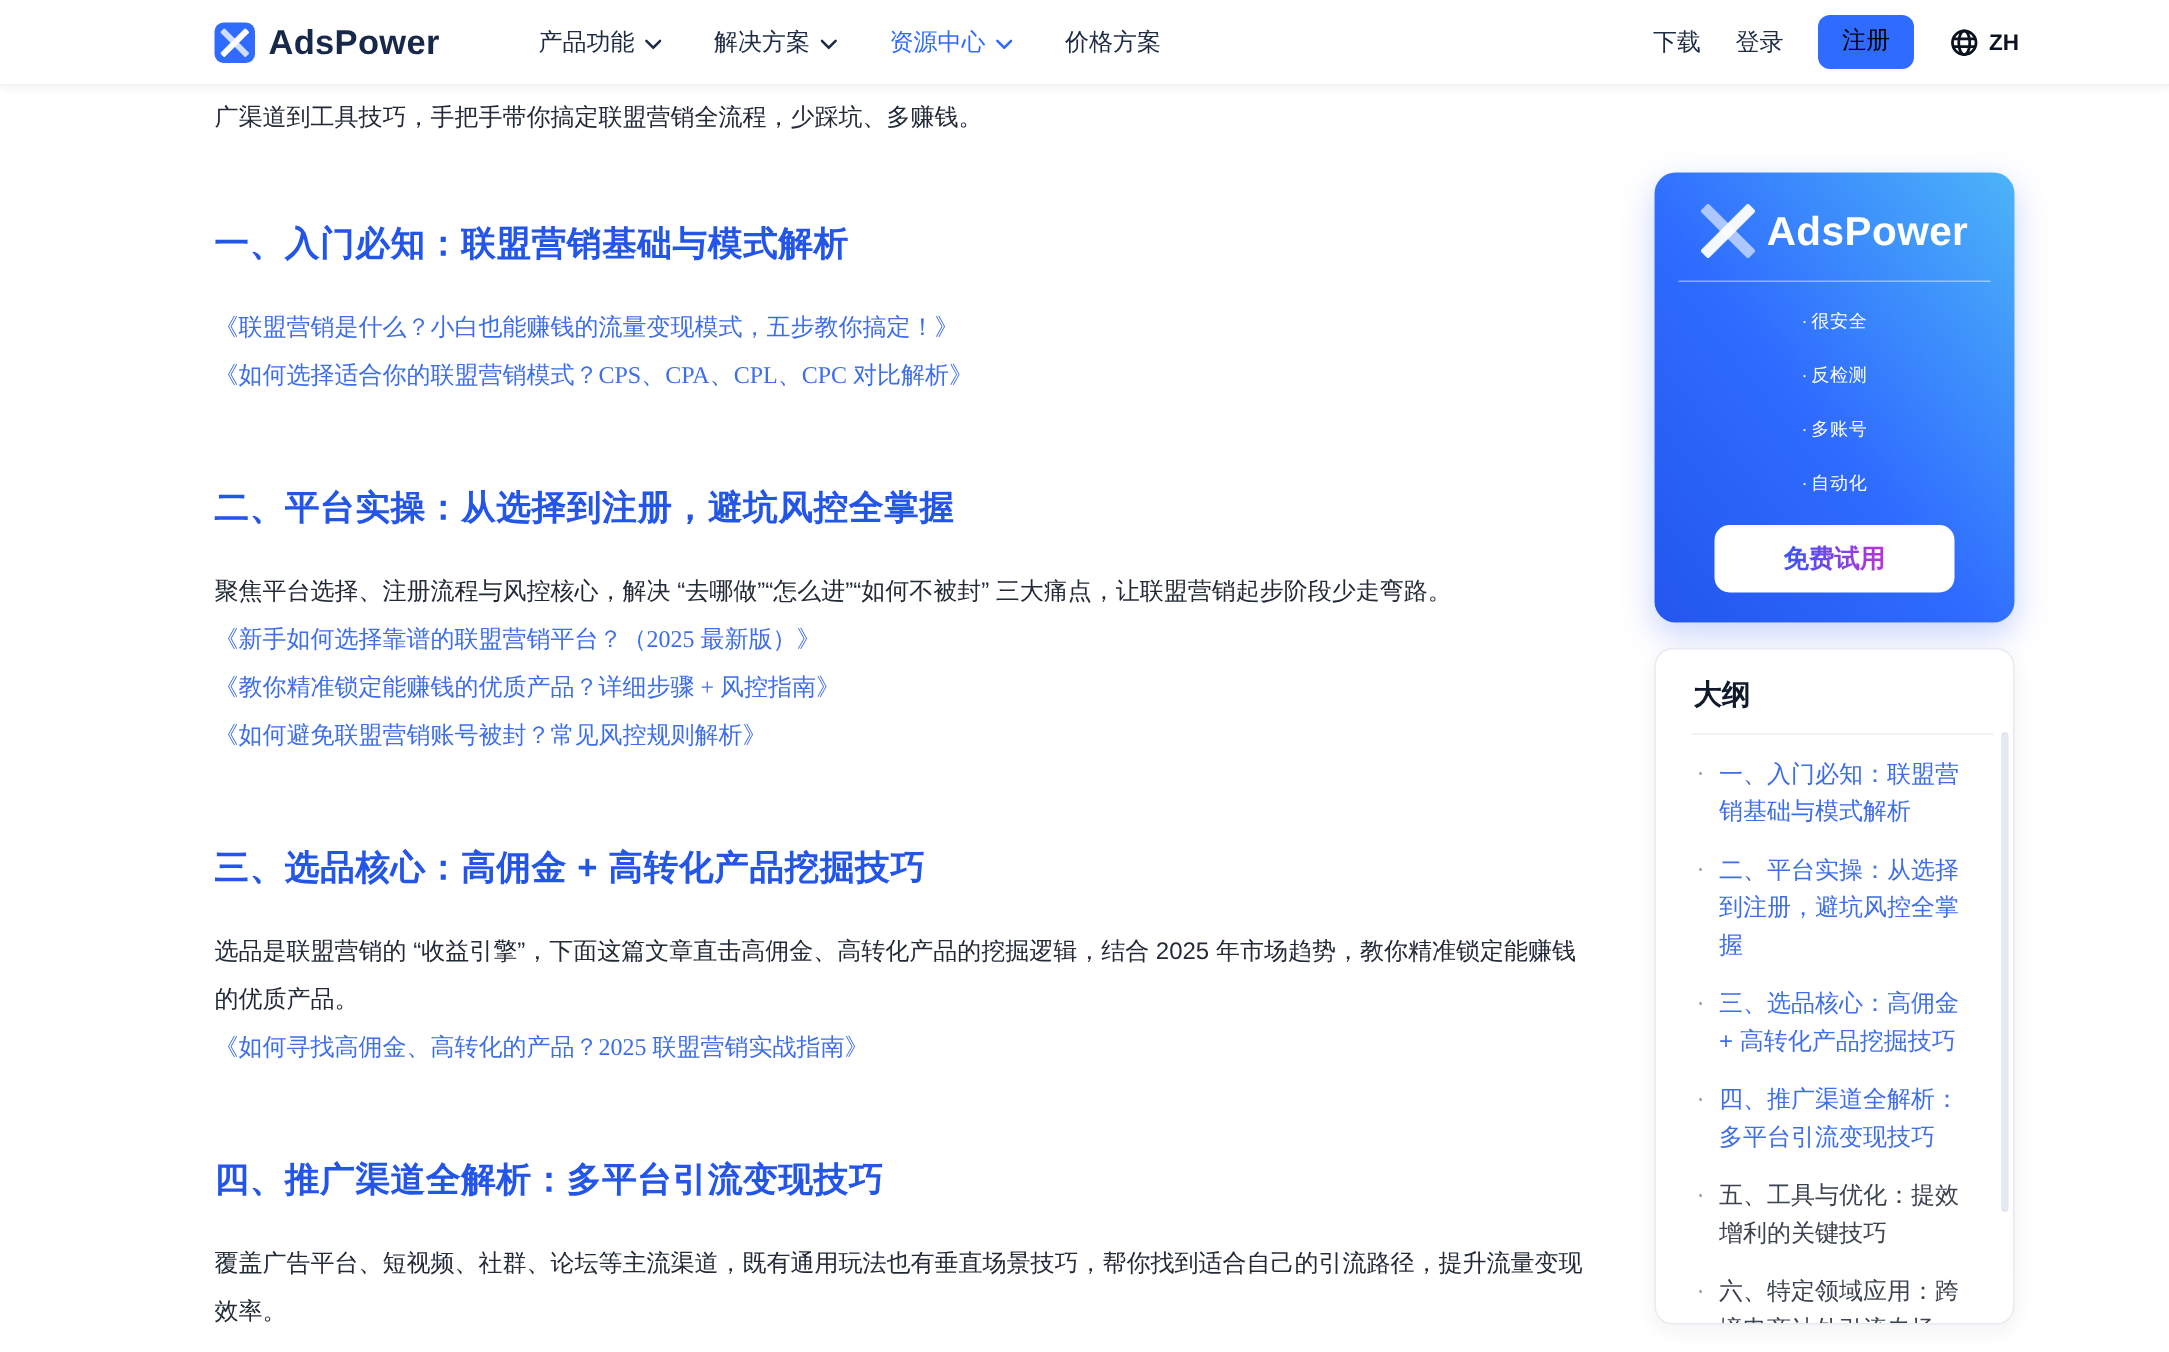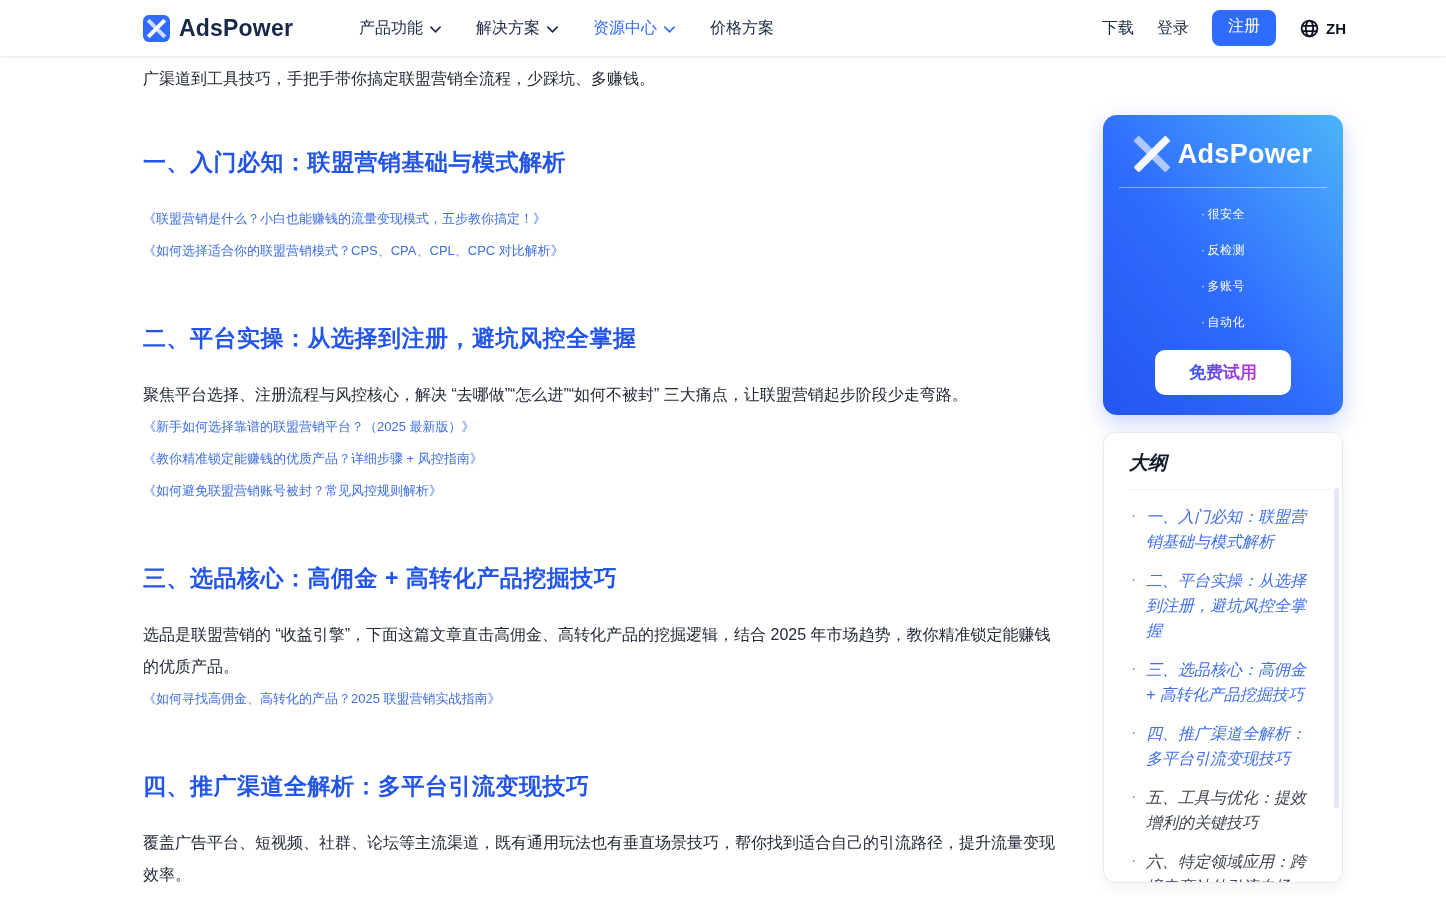--- a/index.html
+++ b/index.html
@@ -33,71 +33,71 @@
   .nav-item {
     display:flex; align-items:center; gap:7px;
     font-size:16px; color:#1e2b45; cursor:pointer; white-space:nowrap;
   }
   .nav-item .chev { display:flex; align-items:center; margin-top:2px; }
   .nav-item.active { color:#2F6BFF; }
 
   .top-right { margin-left:auto; display:flex; align-items:center; gap:23px; }
   .text-link { font-size:16px; color:#1e2b45; cursor:pointer; white-space:nowrap; }
   .signup-btn {
-    background:#2F6BFF; color:#ffffff; border:none; border-radius:8px;
+    background:#2F6BFF; color:#000000; border:none; border-radius:8px;
     padding:8px 16px; font-size:16px; cursor:pointer;
-    font-family:Liberation Mono, monospace; line-height:1.2;
+    font-family:Liberation Sans, sans-serif; line-height:1.2;
   }
   .lang { display:flex; align-items:center; gap:6px; cursor:pointer; }
   .lang-code { font-size:15px; font-weight:700; color:#0b1220; }
 
   
   .article { position:absolute; left:143px; top:57px; width:920px; }
   .intro { margin:10px 0 0; font-size:16px; line-height:24px; color:#222a38; }
   .section { margin-top:56px; }
   .section-title {
     margin:0 0 26px; font-size:23px; line-height:30px; font-weight:700;
     color:#2355E8; letter-spacing:.5px;
   }
   .section-desc { margin:0; font-size:16px; line-height:32px; color:#222a38; }
   .article-link {
-    display:block; font-size:13px; line-height:32px; color:#3E6EE8;
-    text-decoration:none; cursor:pointer;
+    display:block; font-size:16px; line-height:32px; color:#3E6EE8;
+    text-decoration:none; cursor:pointer;font-family:Liberation Serif, serif;
   }
 
   
   .promo-card {
     position:absolute; left:1103px; top:115px; width:240px; height:300px;
     border-radius:14px; color:#fff;
     background:linear-gradient(to top right,#2356EE 0%,#2F6BFF 45%,#4CB4F8 100%);
     box-shadow:0 8px 22px rgba(38,86,238,0.25);
   }
   .promo-logo { display:flex; align-items:center; justify-content:center; gap:8px; padding-top:21px; }
   .promo-logo svg { width:36px; height:36px; }
   .promo-logo-text { font-size:27px; font-weight:800; letter-spacing:.3px; }
   .promo-divider { height:1px; background:rgba(255,255,255,0.45); margin:15px 16px 0; }
   .promo-features { list-style:none; margin:8px 0 0; padding:0; text-align:center; }
   .promo-features li { font-size:12px; line-height:36px; letter-spacing:.5px; }
   .promo-features .dot { margin-right:2px; }
   .trial-btn {
-    display:block; margin:10px auto 0; width:136px; height:45px;
+    display:block; margin:10px auto 0; width:160px; height:45px;
     border-radius:10px; background:#fff; border:none; cursor:pointer;
     font-family:inherit; font-size:17px; font-weight:700;
   }
   .trial-btn span {
     background:linear-gradient(90deg,#4353F0 10%,#B833D9 95%);
     -webkit-background-clip:text; background-clip:text; color:transparent;
   }
 
   
   .outline-card {
     position:absolute; left:1103px; top:432px; width:240px; height:451px;
     background:#fff; border:1px solid #e7eaf0; border-radius:12px;
     box-shadow:0 4px 14px rgba(29,41,67,0.06);
-    padding:17px 0 0; overflow:hidden;font-style:italic;
+    padding:17px 0 0; overflow:hidden;
   }
   .outline-title { margin:0 0 0 25px; font-size:19px; font-weight:700; color:#111a2b; }
   .outline-divider { height:1px; background:#edeff3; margin:13px 13px 0 24px; }
   .outline-list { list-style:none; margin:14px 0 0; padding:0 30px 0 25px; }
   .outline-item {
     position:relative; padding-left:17px; font-size:16px; line-height:25px;
     margin-bottom:14px; color:#3E6EE8; cursor:pointer;
   }
   .outline-item .bullet { position:absolute; left:2px; top:-1px; color:#8b93a3; }
   .outline-item.plain { color:#3c4350; }

